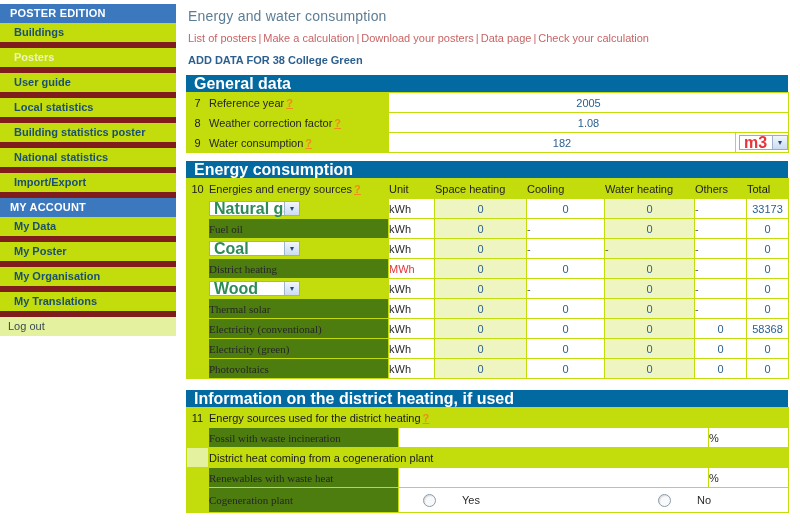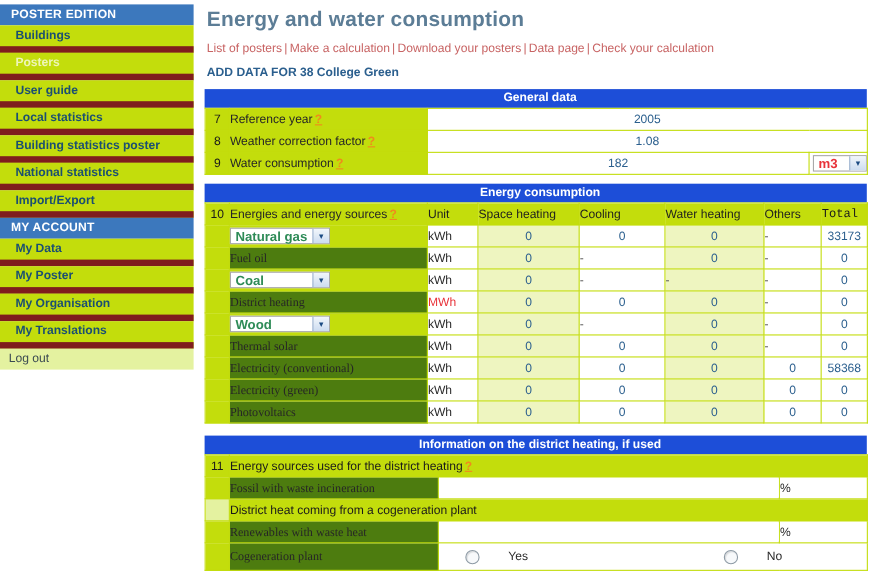--- a/index.html
+++ b/index.html
@@ -67,22 +67,22 @@
   }
 
   
   #main {
     flex: 1;
     padding: 6px 8px 0 10px;
     min-width: 0;
   }
   #page-title {
     color: #5c7d96;
-    font-size: 19px;
-    font-weight: bold;
+    font-size: 14px;
+    font-weight: normal;
     margin: 2px 0 8px 2px;
     letter-spacing: 0.2px;
   }
   #breadcrumb {
     margin: 0 0 10px 2px;
     font-size: 11px;
     color: #c86464;
   }
   #breadcrumb a {
     color: #c86464;
@@ -109,29 +109,28 @@
   }
   table.grid td, table.grid th {
     border: 1px solid #c3dd0c;
     padding: 0;
     font-size: 11px;
     font-weight: normal;
     height: 19px;
     vertical-align: middle;
   }
   .bar {
-    background: #1d4ed8;
+    background: #0369a1;
     color: #ffffff;
     font-weight: bold;
-    font-size: 11px;
+    font-size: 16px;
     padding: 2px 0 2px 8px;
     height: 13px;
     line-height: 13px;
     border: none;
-    text-align: center;
   }
   .bar-wrap {
     width: 602px;
     margin-top: 2px;
   }
   td.num {
     background: #c3dd0c;
     color: #1a1a1a;
     font-weight: bold;
     text-align: center;
@@ -208,21 +207,20 @@
     color: #1f1f1f;
     padding-left: 6px;
     font-weight: normal;
   }
   td.hdr-total {
     background: #c3dd0c;
     color: #1a1a1a;
     padding-left: 8px;
     font-weight: bold;
     border-left: 1px dashed #b9d02e;
-    font-family: Liberation Mono, monospace;
   }
   td.hdr-main {
     background: #c3dd0c;
     color: #262626;
     padding-left: 10px;
   }
   td.input-cell {
     background: #ffffff;
     padding: 0;
   }
@@ -254,21 +252,21 @@
     align-items: center;
     border: 1px solid #a9a9a9;
     background: #ffffff;
     height: 15px;
     box-sizing: border-box;
     vertical-align: middle;
   }
   .sel .sel-text {
     color: #2e8b57;
     font-weight: bold;
-    font-size: 12px;
+    font-size: 16px;
     padding: 0 4px 0 4px;
     white-space: nowrap;
     overflow: hidden;
   }
   .sel.w-src .sel-text { width: 66px; }
   .sel .sel-btn {
     width: 14px;
     height: 13px;
     background: linear-gradient(#f2f6fb, #ccdcf0);
     border-left: 1px solid #9fb4cf;

